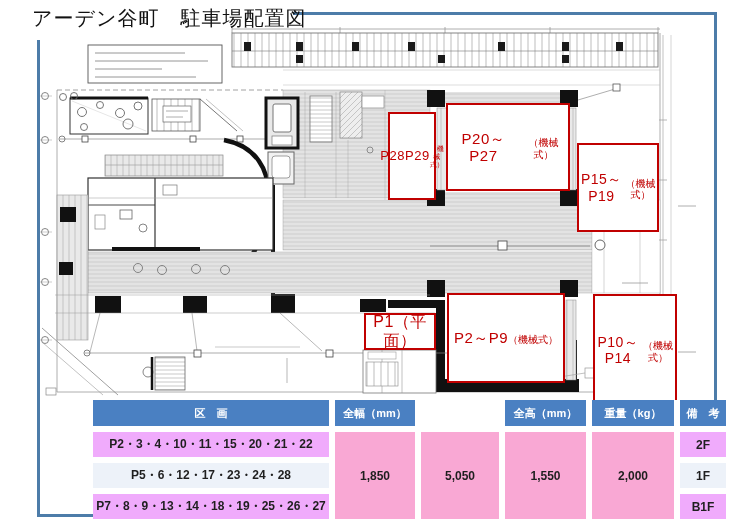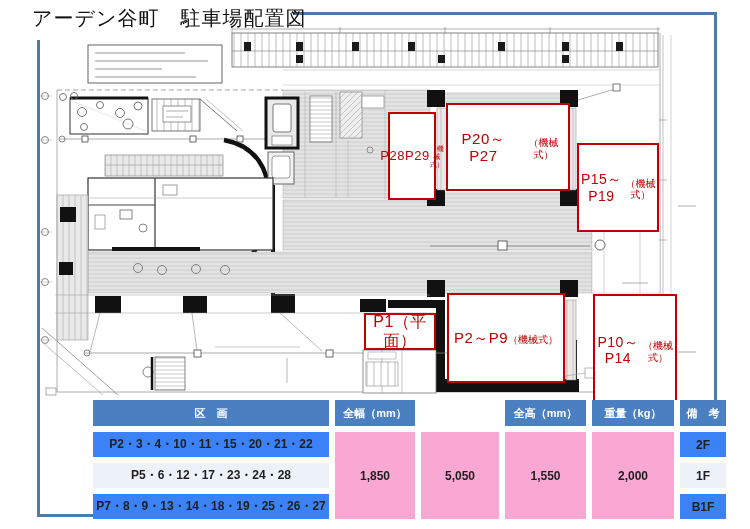--- a/index.html
+++ b/index.html
@@ -53,21 +53,21 @@
     grid-template-columns:236px 80px 78px 81px 82px 46px;
     grid-template-rows:26px 25px 25px 25px;
     gap:6px;background:#fff;margin-left:28px;
   }
   #spec-table > div{
     display:flex;align-items:center;justify-content:center;
     white-space:nowrap;
   }
   .th{background:var(--hdrblue);color:#fff;font-size:11px;font-weight:bold;}
   .td{font-size:12px;font-weight:bold;color:#1f1f1f;}
-  .row-a{background:#3b82f6;}
+  .row-a{background:#f0abfc;}
   .row-b{background:#edf2f9;}
   .merge{background:#f9a8d4;grid-row:2 / span 3;font-weight:600;}
 </style>
 </head>
 <body>
 
 <svg id="plan" class="abs" width="750" height="529" viewBox="0 0 750 529">
   <defs>
     <pattern id="pvW" width="7" height="8" patternUnits="userSpaceOnUse">
       <rect width="7" height="8" fill="#ffffff"></rect>

